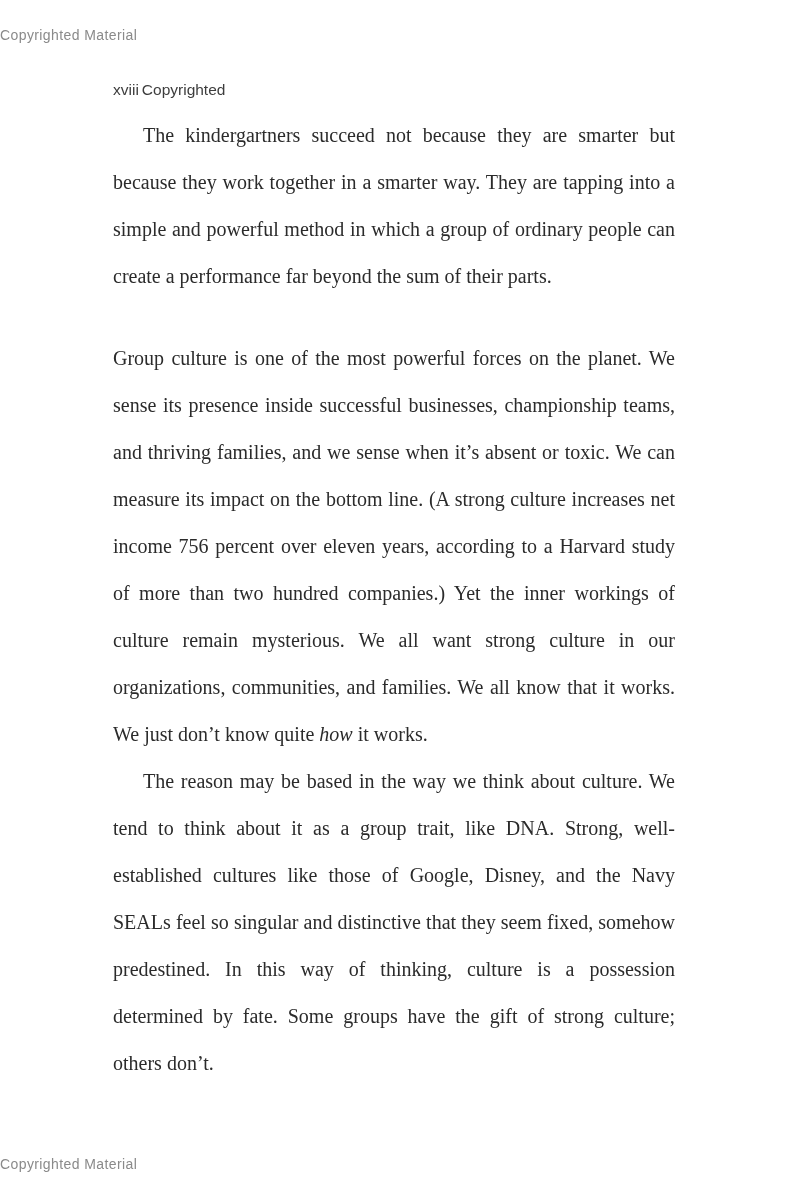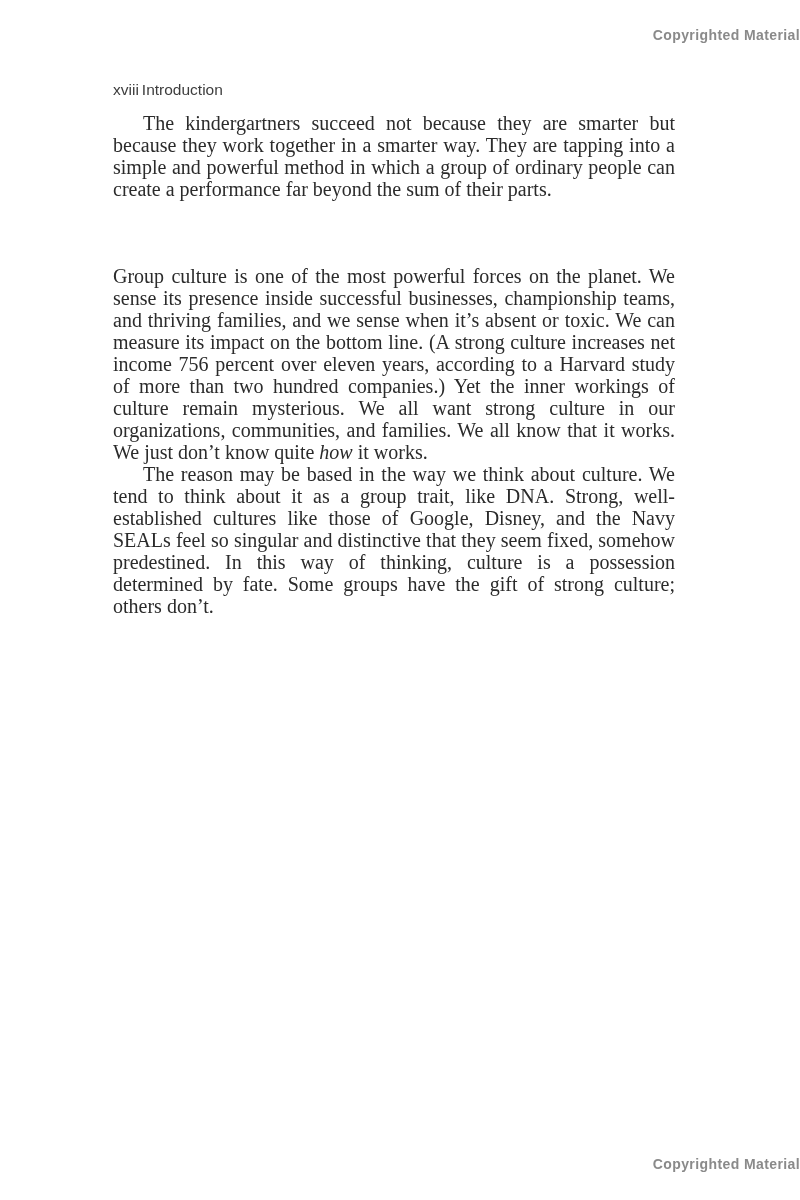--- a/index.html
+++ b/index.html
@@ -10,60 +10,60 @@
   }
   .page {
     position: relative;
     width: 800px; height: 1200px;
     background: #ffffff;
     overflow: hidden;
   }
   .notice {
     position: absolute;
     left: 0; width: 800px;
-    text-align: right;
+    text-align: left;
     font-family: "Liberation Sans", sans-serif;
-    font-weight: bold;
+    font-weight: normal;
     font-size: 14px;
     letter-spacing: 0.4px;
     color: #8a8a8a;
   }
   .notice-top { top: 27px; }
   .notice-bottom { top: 1156px; }
   .running-header {
     position: absolute;
     left: 113px; top: 81px;
     font-family: "Liberation Sans", sans-serif;
     font-size: 15.5px;
     color: #3d3d3d;
   }
   .running-header .pagenum { margin-right: 3px; }
   .body-text {
     position: absolute;
     left: 113px; top: 112px;
     width: 562px;
     font-size: 20px;
-    line-height: 22px;
+    line-height: 47px;
     color: #2b2b2b;
     text-align: justify;
   }
   .body-text p { margin: 0; padding: 0; }
   .body-text p.indent { text-indent: 30px; }
-  .body-text p.section-break { margin-top: 65px; }
+  .body-text p.section-break { margin-top: 35px; }
   .body-text em { font-style: italic; }
 </style>
 </head>
 <body>
 
 <div class="page">
 
   <div class="notice notice-top">Copyrighted Material</div>
 
   <div class="running-header">
-    <span class="pagenum">xviii</span><span>Introduction</span>
+    <span class="pagenum">xviii</span><span>Copyrighted</span>
   </div>
 
   <div class="body-text">
       <p class="indent"><span>The kindergartners succeed not because they are smarter but because they work together in a smarter way. They are tapping into a simple and powerful method in which a group of ordinary people can create a performance far beyond the sum of their parts.</span></p>
       <p class="no-indent section-break"><span>Group culture is one of the most powerful forces on the planet. We sense its presence inside successful businesses, championship teams, and thriving families, and we sense when it’s absent or toxic. We can measure its impact on the bottom line. (A strong culture increases net income 756 percent over eleven years, according to a Harvard study of more than two hundred companies.) Yet the inner workings of culture remain mysterious. We all want strong culture in our organizations, communities, and families. We all know that it works. We just don’t know quite </span><em>how</em><span> it works.</span></p>
       <p class="indent"><span>The reason may be based in the way we think about culture. We tend to think about it as a group trait, like DNA. Strong, well-established cultures like those of Google, Disney, and the Navy SEALs feel so singular and distinctive that they seem fixed, somehow predestined. In this way of thinking, culture is a possession determined by fate. Some groups have the gift of strong culture; others don’t.</span></p>
     </div>
 
   <div class="notice notice-bottom">Copyrighted Material</div>
 

